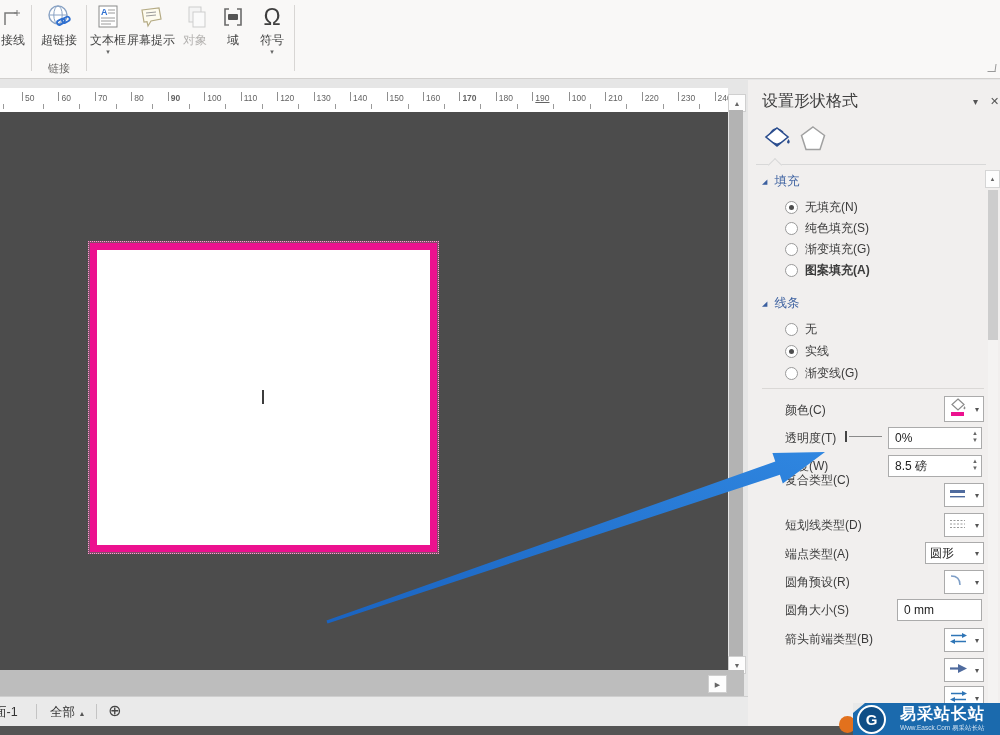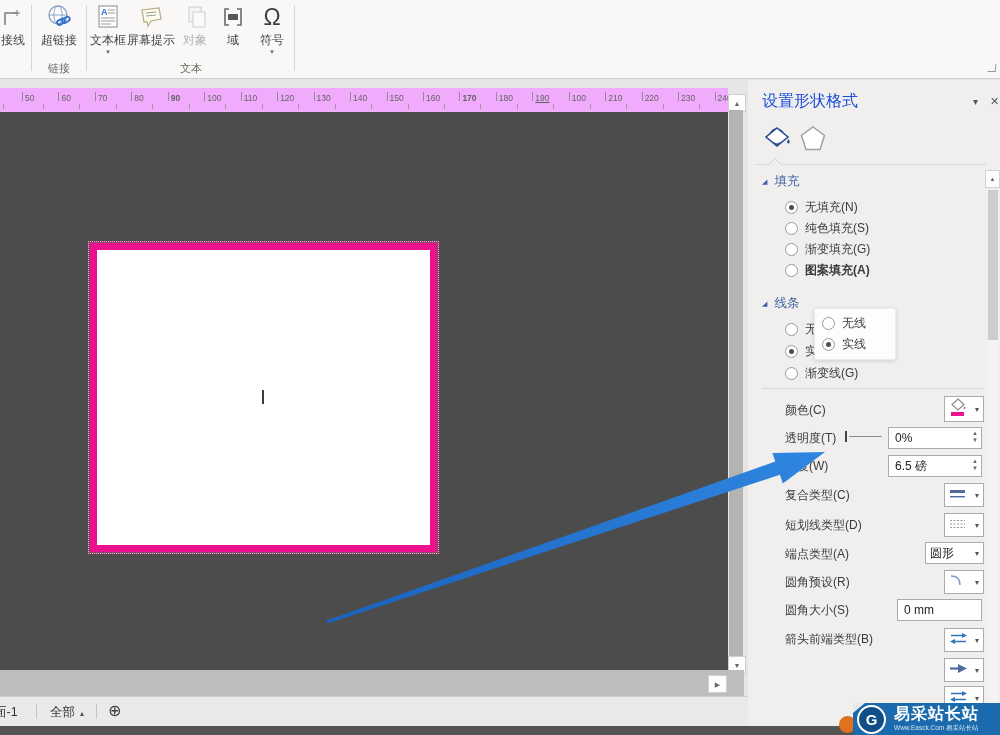--- a/index.html
+++ b/index.html
@@ -12,21 +12,21 @@
   .rsep{position:absolute;top:5px;height:66px;width:1px;background:#d8d6d4;}
   .rbtn{position:absolute;top:3px;text-align:center;color:#444;font-size:12px;cursor:default;}
   .rbtn .ricon{height:28px;display:flex;align-items:center;justify-content:center;}
   .rbtn .rlabel{margin-top:3px;line-height:13px;white-space:nowrap;}
   .rbtn .rdrop{font-size:7px;color:#666;margin-top:1px;line-height:7px;}
   .rbtn.disabled{color:#b3b1af;}
   .rgroup{position:absolute;top:61px;font-size:11px;color:#6a6866;text-align:center;}
   .collapse-caret{position:absolute;left:988px;top:64px;width:7px;height:7px;border-right:1px solid #9a9a9a;border-bottom:1px solid #9a9a9a;transform:rotate(-0deg) skew(-8deg);}
 
   
-  .ruler{position:absolute;left:0;top:88px;width:728px;height:24px;background:#f0abfc;border-bottom:1px solid #bdbdbd;}
+  .ruler{position:absolute;left:0;top:88px;width:728px;height:24px;background:#ffffff;border-bottom:1px solid #bdbdbd;}
   .rtick{position:absolute;top:4px;height:9px;width:1px;background:#8f8f8f;}
   .rnum{position:absolute;top:5px;font-size:8.5px;color:#636363;letter-spacing:0;}
   .rtickm{position:absolute;bottom:3px;height:5px;width:1px;background:#9a9a9a;}
 
   
   .canvas{position:absolute;left:0;top:112px;width:728px;height:558px;background:#4c4c4c;}
   .shape-rect{position:absolute;left:90px;top:131px;width:333px;height:295px;background:#fff;
               border:7px solid #ec118f;outline:1px dotted #ff9ed2;outline-offset:1px;
               box-shadow:0 0 0 2px rgba(240,80,170,.35);}
   .text-cursor{position:absolute;left:165px;top:140px;width:2px;height:14px;background:#3c3c3c;}
@@ -38,21 +38,21 @@
   .hscroll-strip{position:absolute;left:0;top:670px;width:744px;height:26px;background:#bdbdbd;}
 
   
   .statusbar{position:absolute;left:0;top:696px;width:1000px;height:30px;background:#eaeaea;border-top:1px solid #cfcfcf;
              font-size:12.5px;color:#333;}
   .status-sep{position:absolute;top:7px;width:1px;height:15px;background:#c4c4c4;}
   .bottom-strip{position:absolute;left:0;top:726px;width:1000px;height:9px;background:#545454;z-index:30;}
 
   
   .panel{position:absolute;left:748px;top:80px;width:252px;height:655px;background:#f1efee;}
-  .panel-title{position:absolute;left:14px;top:11px;font-size:16px;color:#1d4ed8;}
+  .panel-title{position:absolute;left:14px;top:11px;font-size:16px;color:#404040;}
   .panel-ctl{position:absolute;font-size:10px;color:#555;cursor:default;}
   .tabline{position:absolute;left:8px;right:14px;top:84px;height:1px;background:#d8d8d8;}
   .notch{position:absolute;left:22px;top:80px;width:9px;height:9px;background:#f1efee;
          border-left:1px solid #d8d8d8;border-top:1px solid #d8d8d8;transform:rotate(45deg);}
   .sect-hdr{position:absolute;left:14px;display:flex;align-items:center;gap:7px;color:#3a5f9f;font-size:12.5px;}
   .sect-tri{font-size:7px;color:#3a5f9f;}
   .opt-row{position:absolute;display:flex;align-items:center;gap:7px;font-size:12px;color:#3b3b3b;}
   .radio{width:11px;height:11px;border:1px solid #9a9a9a;border-radius:50%;background:#fff;position:relative;flex:none;}
   .radio.checked::after{content:"";position:absolute;left:2.5px;top:2.5px;width:5px;height:5px;border-radius:50%;background:#4d4d4d;}
   .overlay-bubble{position:absolute;left:66px;top:228px;width:80px;height:50px;background:#fdfdfd;border:1px solid #ececec;
@@ -72,21 +72,21 @@
                box-sizing:border-box;display:flex;align-items:center;justify-content:center;font-size:6px;color:#666;}
   .pscroll-track{position:absolute;left:240px;top:110px;width:10px;height:545px;background:#f4f3f2;}
   .pscroll-thumb{position:absolute;left:0;top:0;width:10px;height:150px;background:#cdcdcd;}
 
   
   .arrow-svg{position:absolute;left:0;top:0;z-index:50;pointer-events:none;}
   .watermark{position:absolute;left:853px;top:703px;width:147px;height:32px;background:#1b6aad;z-index:60;
              display:flex;align-items:center;}
   .wm-logo{width:25px;height:25px;border-radius:50%;background:#0f4e86;border:2px solid #fff;margin-left:4px;
            color:#fff;font-weight:bold;font-size:15px;display:flex;align-items:center;justify-content:center;flex:none;}
-  .wm-text{margin-left:8px;color:#fff;line-height:1;}
+  .wm-text{margin-left:14px;color:#fff;line-height:1;}
   .wm-name{font-size:16px;font-weight:bold;letter-spacing:1px;white-space:nowrap;}
   .wm-sub{font-size:6.5px;color:#cfe0ef;margin-top:3px;white-space:nowrap;}
   .wm-notch{position:absolute;left:0;top:0;width:0;height:0;border-top:10px solid #e9e9e9;border-right:12px solid transparent;}
   .orange-dot{position:absolute;left:839px;top:716px;width:17px;height:17px;border-radius:50%;background:#e2711d;z-index:59;}
 </style>
 </head>
 <body>
 
 <div id="app">
 
@@ -166,21 +166,20 @@
     </div>
 
     <div class="rbtn" style="left:252px;width:40px;">
       <div class="ricon" style="font-size:23px;color:#3f3f3f;">Ω</div>
       <div class="rlabel">符号</div>
       <div class="rdrop">▾</div>
     </div>
     <div class="rsep" style="left:294px;"></div>
 
     <div class="rgroup" style="left:33px;width:52px;">链接</div>
-    <div class="rgroup" style="left:89px;width:204px;">文本</div>
     <div class="collapse-caret"></div>
   </div>
 
   <div class="ruler">
       <div class="rtickm" style="left: 3px;"></div>
       <div class="rtick" style="left: 22px;"></div>
       <div class="rnum" style="left: 25px;">50</div>
       <div class="rtickm" style="left: 43px;"></div>
       <div class="rtick" style="left: 58.45px;"></div>
       <div class="rnum" style="left: 61.45px;">60</div>
@@ -334,30 +333,20 @@
     </div>
     <div class="opt-row" style="left:37px;top:263px;">
       <span class="radio checked"></span>
         <span>实线</span>
     </div>
     <div class="opt-row" style="left:37px;top:285px;">
       <span class="radio"></span>
         <span>渐变线(G)</span>
     </div>
 
-    <div class="overlay-bubble">
-      <div class="opt-row" style="left:7px;top:6px;">
-        <span class="radio"></span>
-          <span>无线</span>
-      </div>
-      <div class="opt-row" style="left:7px;top:27px;">
-        <span class="radio checked"></span>
-          <span>实线</span>
-      </div>
-    </div>
 
     <div class="divider" style="top:308px;"></div>
 
     <div class="f-label" style="top:322px;">颜色(C)</div>
     <div class="dd-btn" style="left:196px;top:316px;width:40px;height:26px;">
       <span>
         <svg width="18" height="19" viewBox="0 0 18 19">
           <path d="M9,1 L15,6.5 L9,12 L3,6.5 Z" fill="#fff" stroke="#8a8a8a" stroke-width="1.2"></path>
           <path d="M15.6,8 q1.6,2.2 .3,3.2 q-1.4,.4 -1.4,-1.3 Z" fill="#8a8a8a"></path>
           <rect x="2" y="14" width="13" height="4" fill="#ec118f"></rect>
@@ -372,28 +361,28 @@
     <div class="input-box" style="left:140px;top:347px;width:94px;">
       <span>0%</span>
       <span class="spinner">
           <span>▲</span>
           <span>▼</span>
         </span>
     </div>
 
     <div class="f-label" style="top:378px;">宽度(W)</div>
     <div class="input-box" style="left:140px;top:375px;width:94px;">
-      <span>6.5 磅</span>
+      <span>8.5 磅</span>
       <span class="spinner">
           <span>▲</span>
           <span>▼</span>
         </span>
     </div>
 
-    <div class="f-label" style="top:407px;">复合类型(C)</div>
+    <div class="f-label" style="top:392px;">复合类型(C)</div>
     <div class="dd-btn" style="left:196px;top:403px;width:40px;height:24px;">
       <span>
         <svg width="17" height="12" viewBox="0 0 17 12">
             <rect x="1" y="2" width="15" height="3" fill="#4f6b9e"></rect>
             <rect x="1" y="8" width="15" height="1.4" fill="#4f6b9e"></rect>
           </svg>
       </span>
       <span class="dd-arrow">▾</span>
     </div>
 

